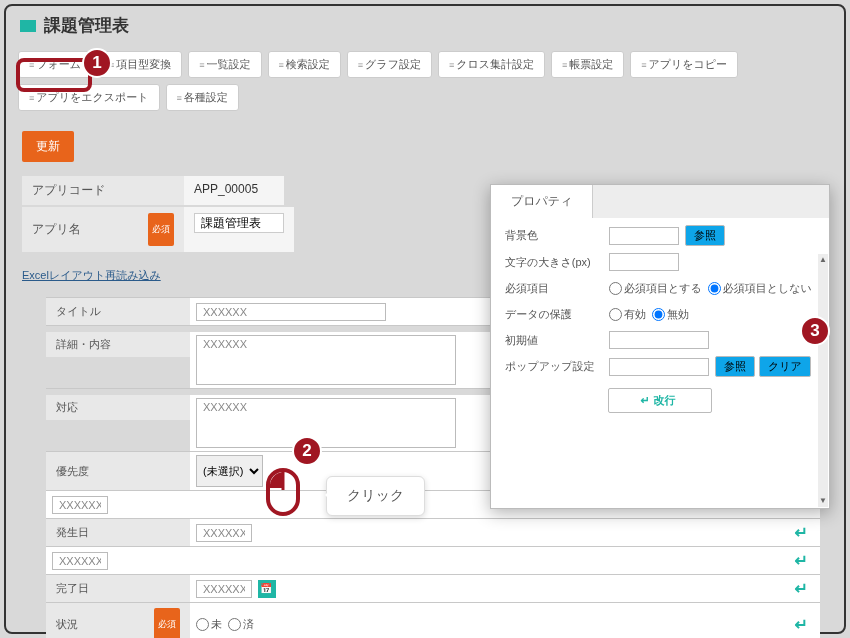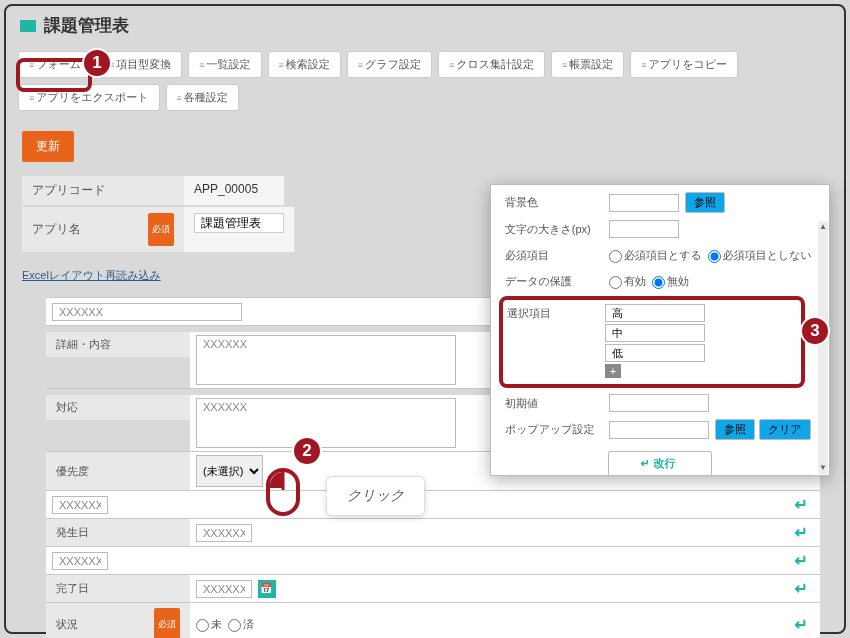--- a/index.html
+++ b/index.html
@@ -31,24 +31,24 @@
 .form-field input[type=text] { border: 1px solid #bbb; padding: 2px 6px; font-size: 11px; color: #888; }
 .form-field textarea { border: 1px solid #bbb; padding: 2px 6px; font-size: 11px; color: #888; resize: none; }
 .form-field select { border: 1px solid #bbb; font-size: 11px; padding: 8px 2px; }
 .field-w1 { width: 190px; }
 .field-w2 { width: 260px; height: 50px; }
 .field-w3 { width: 56px; }
 .tall { min-height: 60px; align-items: flex-start; padding-top: 6px; }
 .tall .form-field { align-items: flex-start; }
 .cal-icon { width: 18px; height: 18px; background: #1fb6a5; display: inline-flex; align-items: center; justify-content: center; color: #fff; font-size: 10px; }
 .arrow-icon { color: #1fb6a5; font-size: 16px; font-weight: bold; margin-left: auto; margin-right: 6px; }
-.radio-lbl { font-size: 11px; color: #555; display: inline-flex; align-items: flex-end; gap: 2px; }
+.radio-lbl { font-size: 11px; color: #555; display: inline-flex; align-items: center; gap: 2px; }
 .mouse-icon { position: absolute; left: 258px; top: 460px; z-index: 15; }
 .mouse-svg { width: 38px; height: 52px; }
-.tooltip { position: absolute; left: 320px; top: 470px; background: #fff; border: 1px solid #ddd; border-radius: 6px; padding: 10px 20px; font-size: 14px; color: #555; z-index: 15; box-shadow: 0 2px 6px rgba(0,0,0,0.15); font-style: italic; }
+.tooltip { position: absolute; left: 320px; top: 470px; background: #fff; border: 1px solid #ddd; border-radius: 6px; padding: 10px 20px; font-size: 14px; color: #555; z-index: 15; box-shadow: 0 2px 6px rgba(0,0,0,0.15); }
 .tooltip::before { content: ""; position: absolute; left: -8px; top: 12px; border: 6px solid transparent; border-right-color: #fff; }
 .panel { position: absolute; right: 14px; top: 178px; width: 340px; background: #fff; border: 1px solid #bbb; box-shadow: 0 4px 16px rgba(0,0,0,0.3); z-index: 10; }
 .panel-tabs { display: flex; background: #ededed; }
 .panel-tab { padding: 8px 20px; font-size: 12px; color: #555; background: #fff; border-right: 1px solid #ccc; }
 .panel-body { position: relative; padding: 4px 2px 10px; height: 290px; overflow: hidden; }
 .panel-scroll { position: absolute; right: 1px; top: 36px; bottom: 1px; width: 10px; background: #ededed; }
 .panel-scroll-up, .panel-scroll-down { position: absolute; left: 0; width: 10px; height: 12px; background: #ededed; font-size: 8px; text-align: center; line-height: 12px; color: #666; }
 .panel-scroll-up { top: 0; }
 .panel-scroll-down { bottom: 0; }
 .p-row { display: flex; align-items: center; padding: 3px 12px; font-size: 11px; color: #555; min-height: 26px; }
@@ -130,20 +130,21 @@
       <span>アプリ名</span>
       <span class="req">必須</span>
     </div>
     <div class="info-val"><input type="text" value="課題管理表" style=""></div>
   </div>
 
   <a class="link">Excelレイアウト再読み込み</a>
 
   <div class="form-area" style="margin-left:40px; margin-right:24px;">
     <div class="form-row">
+      <div class="form-label">タイトル</div>
       <div class="form-field">
           <input type="text" class="field-w1" value="XXXXXX" style="">
         </div>
     </div>
     <div class="form-row tall">
       <div class="form-label">詳細・内容</div>
       <div class="form-field">
           <textarea class="field-w2" style="">XXXXXX</textarea>
         </div>
     </div>
@@ -211,20 +212,21 @@
         <rect x="4" y="4" width="30" height="44" rx="15" fill="none" stroke="#a01622" stroke-width="4"></rect>
         <line x1="19" y1="6" x2="19" y2="24" stroke="#a01622" stroke-width="3"></line>
         <path d="M6 22 A14 14 0 0 1 19 6 L19 22 Z" fill="#a01622"></path>
       </svg>
   </div>
   <div class="tooltip">クリック</div>
 
   
   <div class="panel">
     <div class="panel-tabs">
+      <div class="panel-tab">プロパティ</div>
       <div style="flex:1"></div>
     </div>
     <div class="panel-body">
       <div class="panel-scroll">
         <div class="panel-scroll-up">▲</div>
         <div class="panel-scroll-down">▼</div>
       </div>
       <div class="p-row">
         <div class="p-label">背景色</div>
         <div class="p-field"><input type="text" style=""></div>
@@ -250,31 +252,20 @@
         <label class="radio-lbl">
             <input type="radio" name="dp" style="">
             <span>有効</span>
           </label>
         <label class="radio-lbl" style="margin-left:6px">
             <input type="radio" name="dp" checked="" style="">
             <span>無効</span>
           </label>
       </div>
 
-      <div class="sel-box">
-        <div class="sel-row">
-          <div class="sel-label">選択項目</div>
-          <div class="sel-list">
-            <input type="text" value="高" style="">
-            <input type="text" value="中" style="">
-            <input type="text" value="低" style="">
-            <div class="add-btn">+</div>
-          </div>
-        </div>
-      </div>
 
       <div class="p-row">
         <div class="p-label">初期値</div>
         <div class="p-field"><input type="text" style="width: 100px;"></div>
       </div>
       <div class="p-row">
         <div class="p-label">ポップアップ設定</div>
         <div class="p-field"><input type="text" style="width: 100px;"></div>
         <button class="p-btn" style="margin-left:6px">参照</button>
         <button class="p-btn" style="margin-left:4px">クリア</button>

